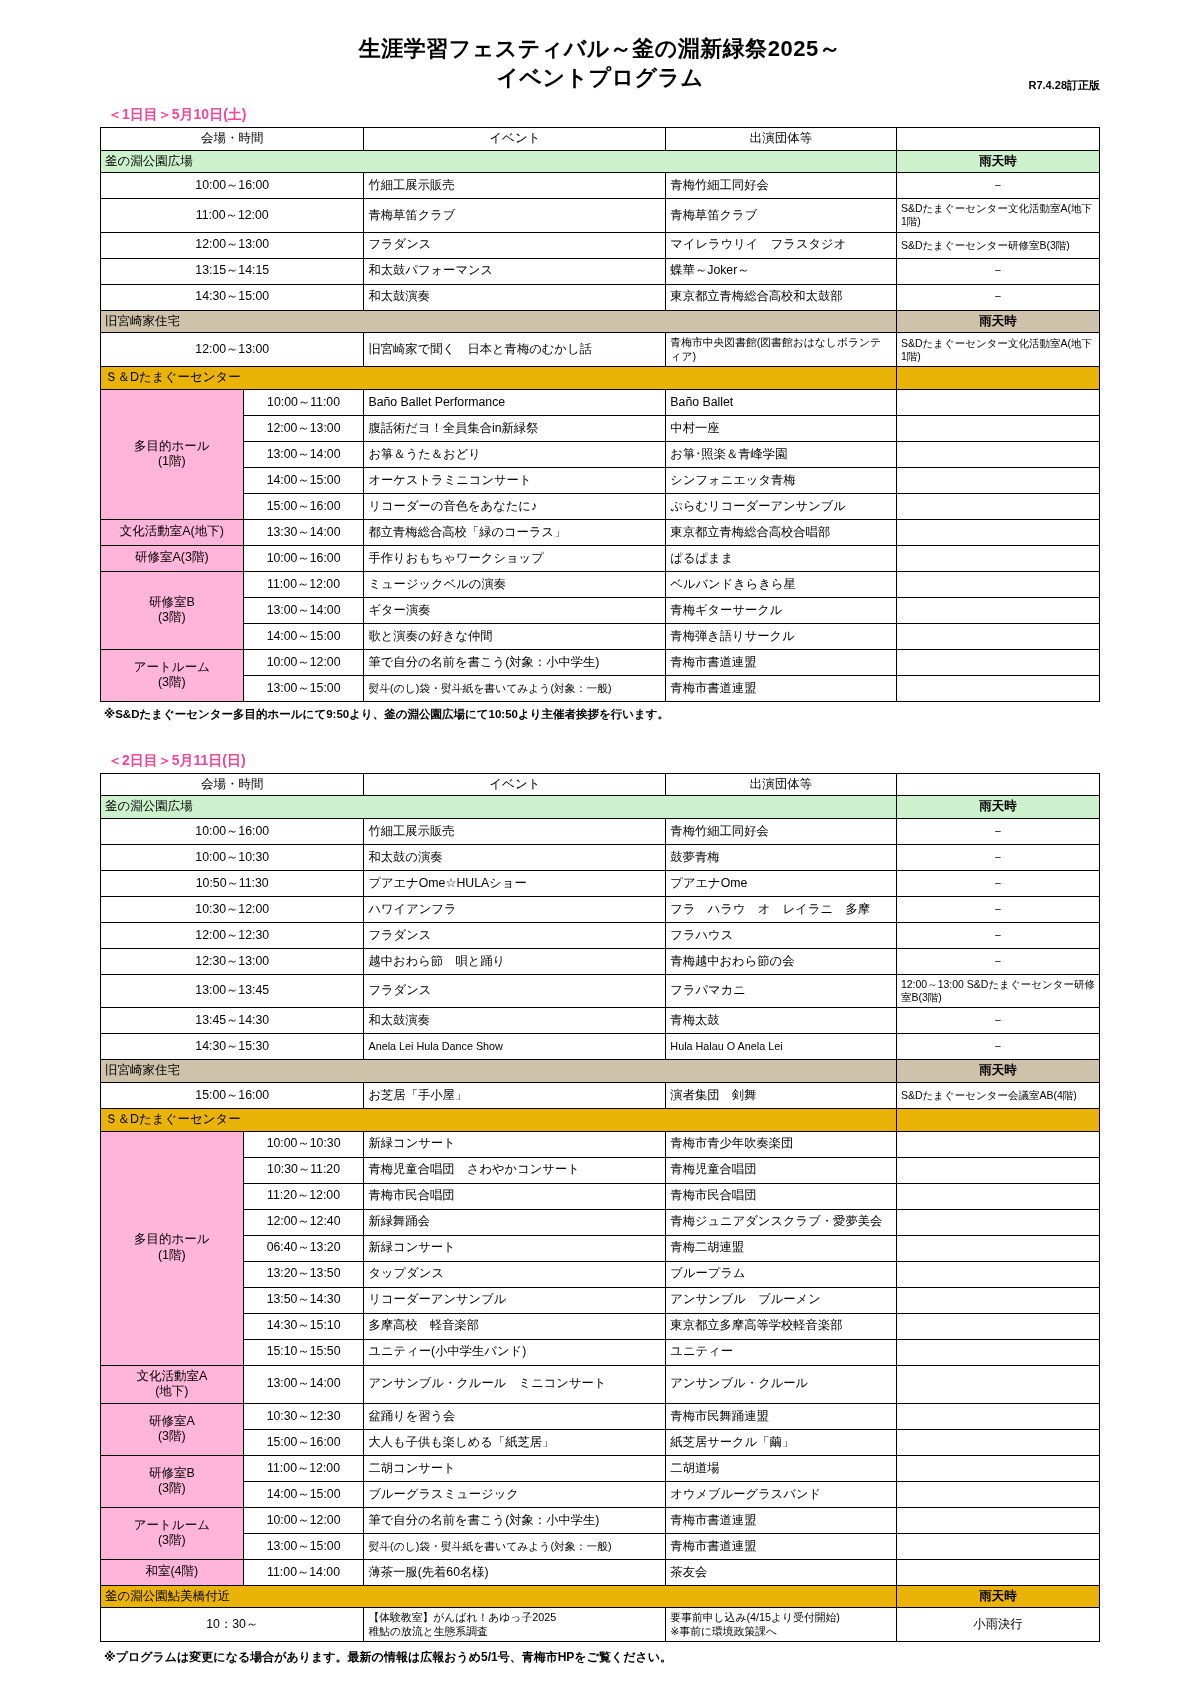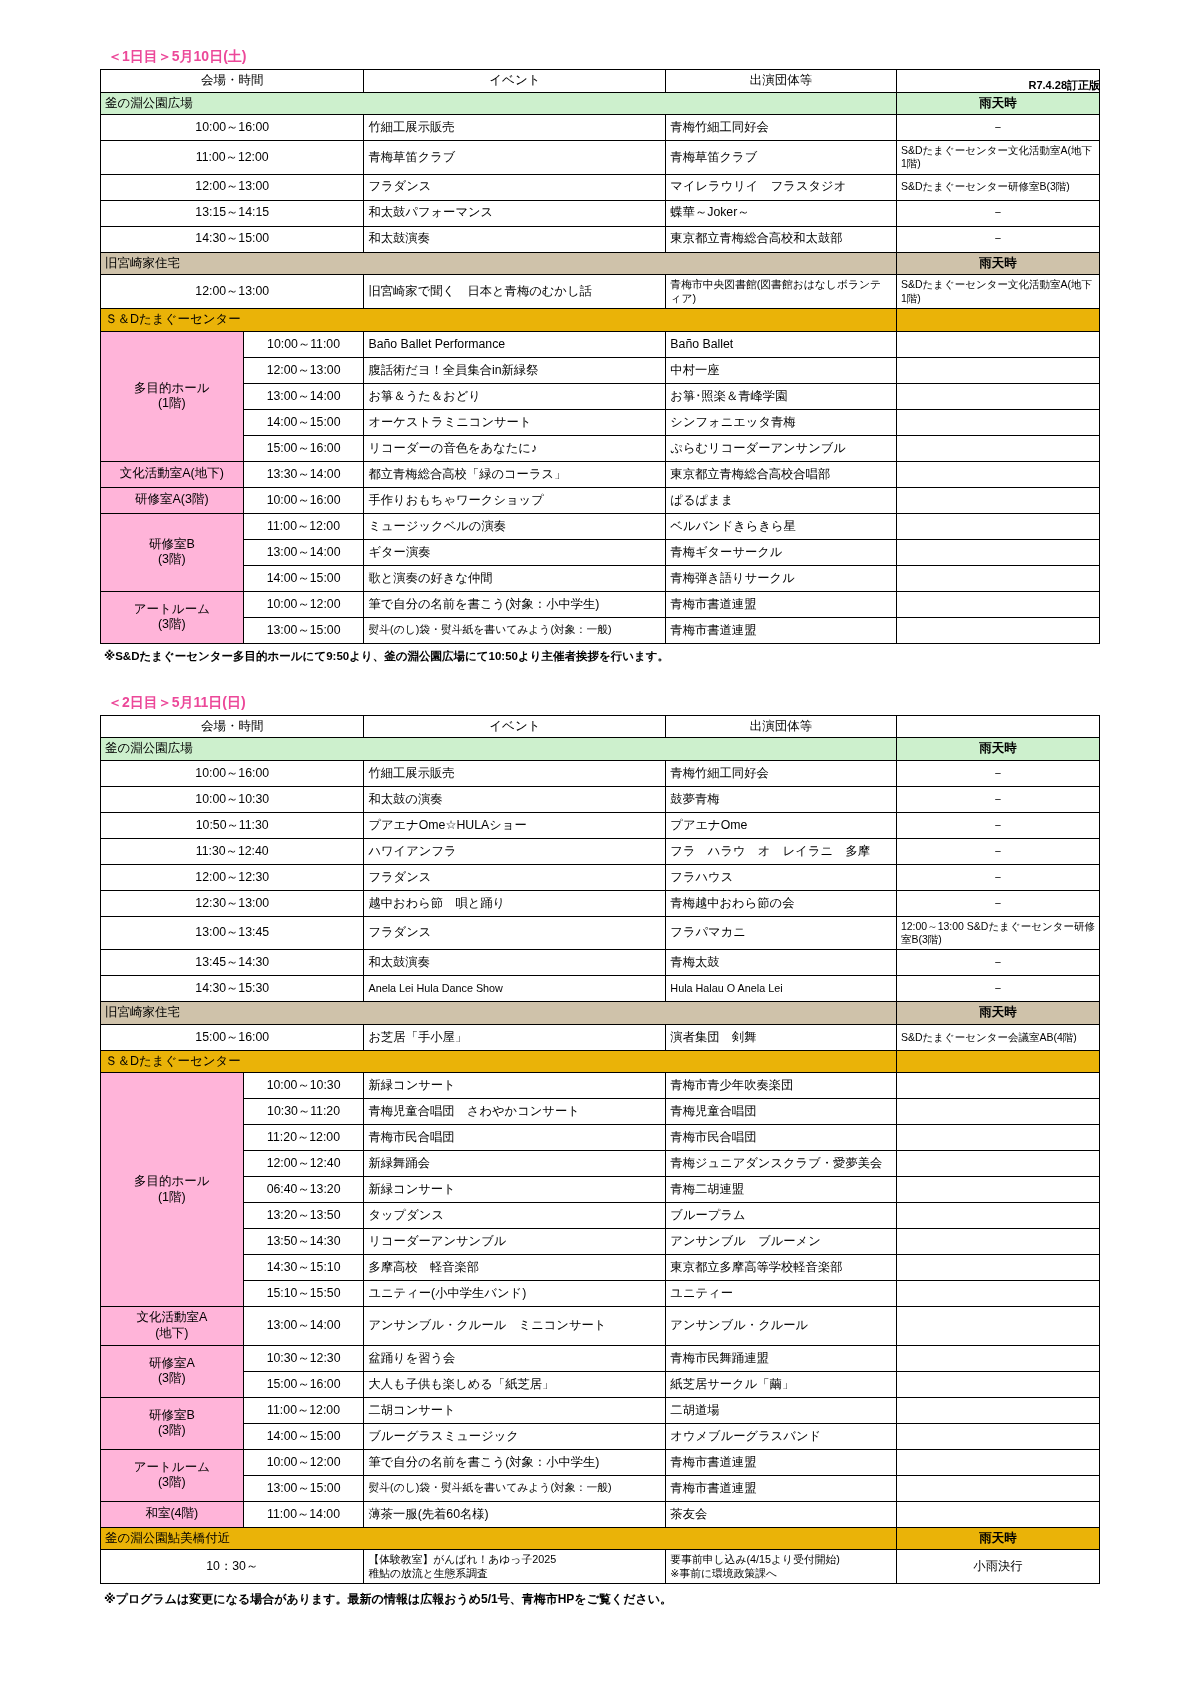--- a/index.html
+++ b/index.html
@@ -109,20 +109,22 @@
   }
   .spacer { height: 16px; }
   .rowh { height: 26px; }
 </style>
 </head>
 <body>
 
 <div class="page">
 
   <div class="doc-title">
+    <span>生涯学習フェスティバル～釜の淵新緑祭2025～</span>
+    <span class="line2">イベントプログラム</span>
   </div>
   <div class="revision">R7.4.28訂正版</div>
 
   <div class="day-label">＜1日目＞5月10日(土)</div>
   <table class="prog">
     <colgroup>
       <col class="c-venue">
         <col class="c-time">
         <col class="c-event">
         <col class="c-group">
@@ -298,21 +300,21 @@
           <td>鼓夢青梅</td>
           <td class="center">－</td>
         </tr>
         <tr class="rowh">
           <td class="time-cell" colspan="2">10:50～11:30</td>
           <td>プアエナOme☆HULAショー</td>
           <td>プアエナOme</td>
           <td class="center">－</td>
         </tr>
         <tr class="rowh">
-          <td class="time-cell" colspan="2">11:30～12:40</td>
+          <td class="time-cell" colspan="2">10:30～12:00</td>
           <td>ハワイアンフラ</td>
           <td>フラ　ハラウ　オ　レイラニ　多摩</td>
           <td class="center">－</td>
         </tr>
         <tr class="rowh">
           <td class="time-cell" colspan="2">12:00～12:30</td>
           <td>フラダンス</td>
           <td>フラハウス</td>
           <td class="center">－</td>
         </tr>

